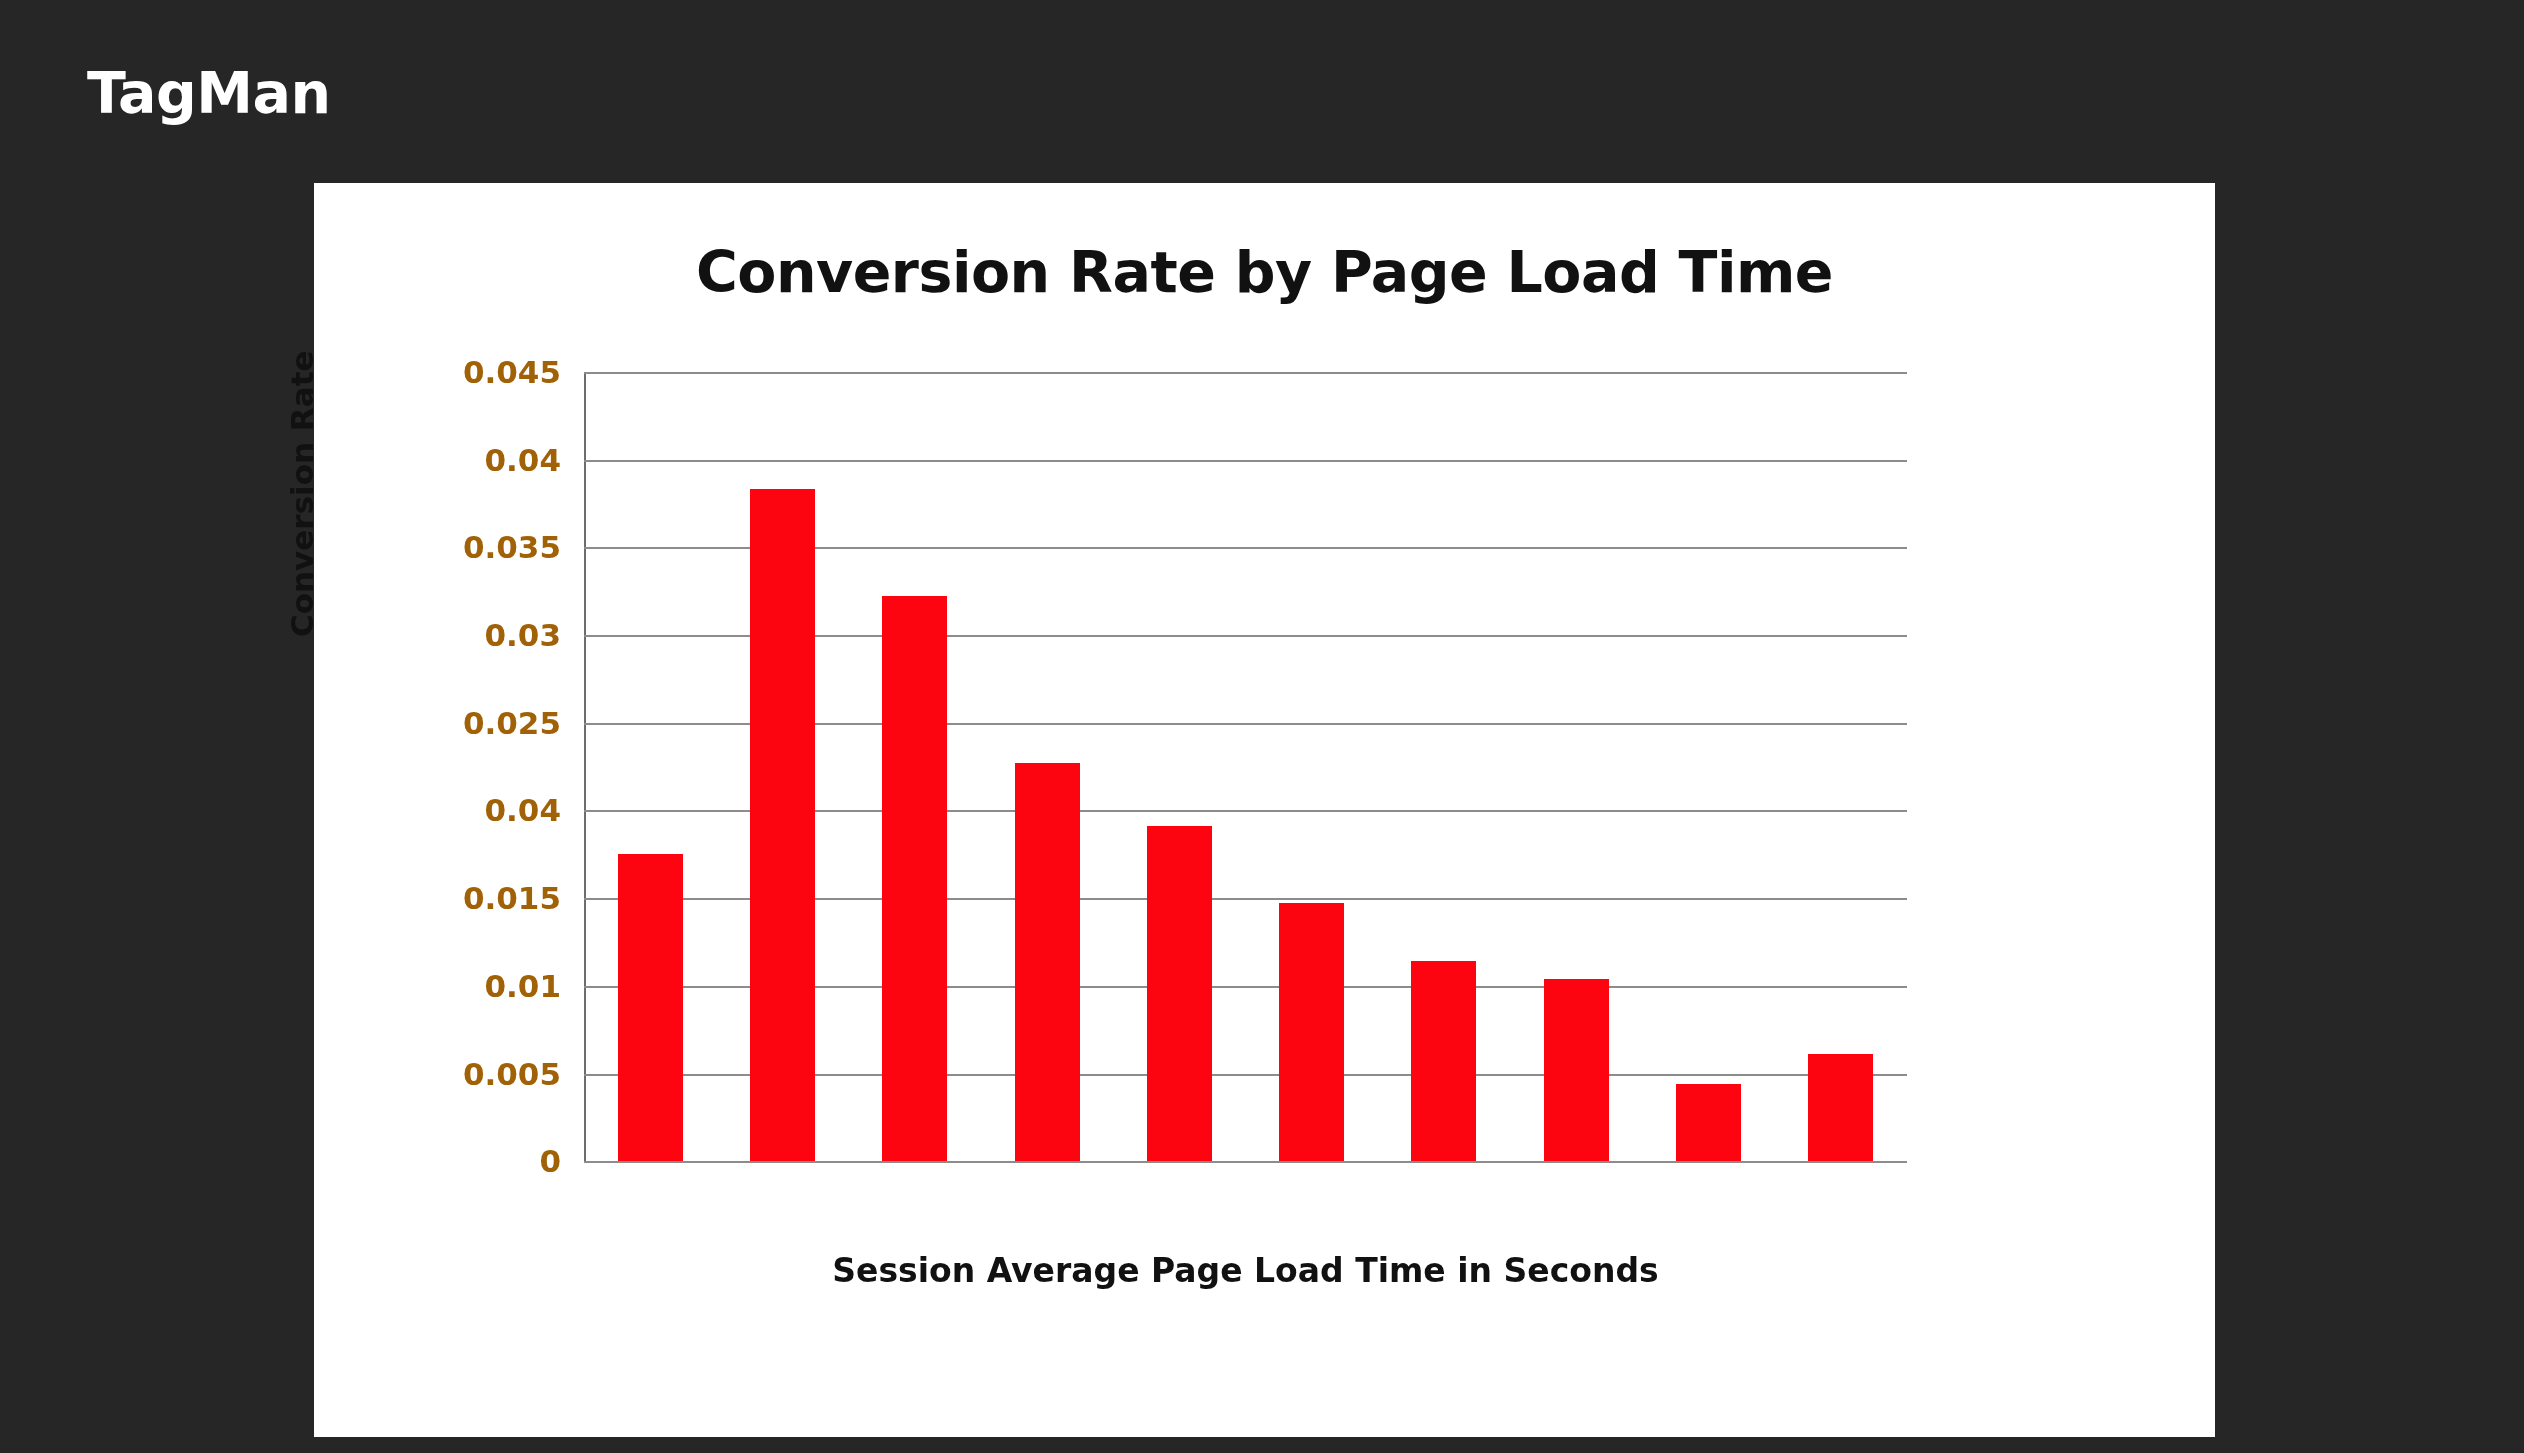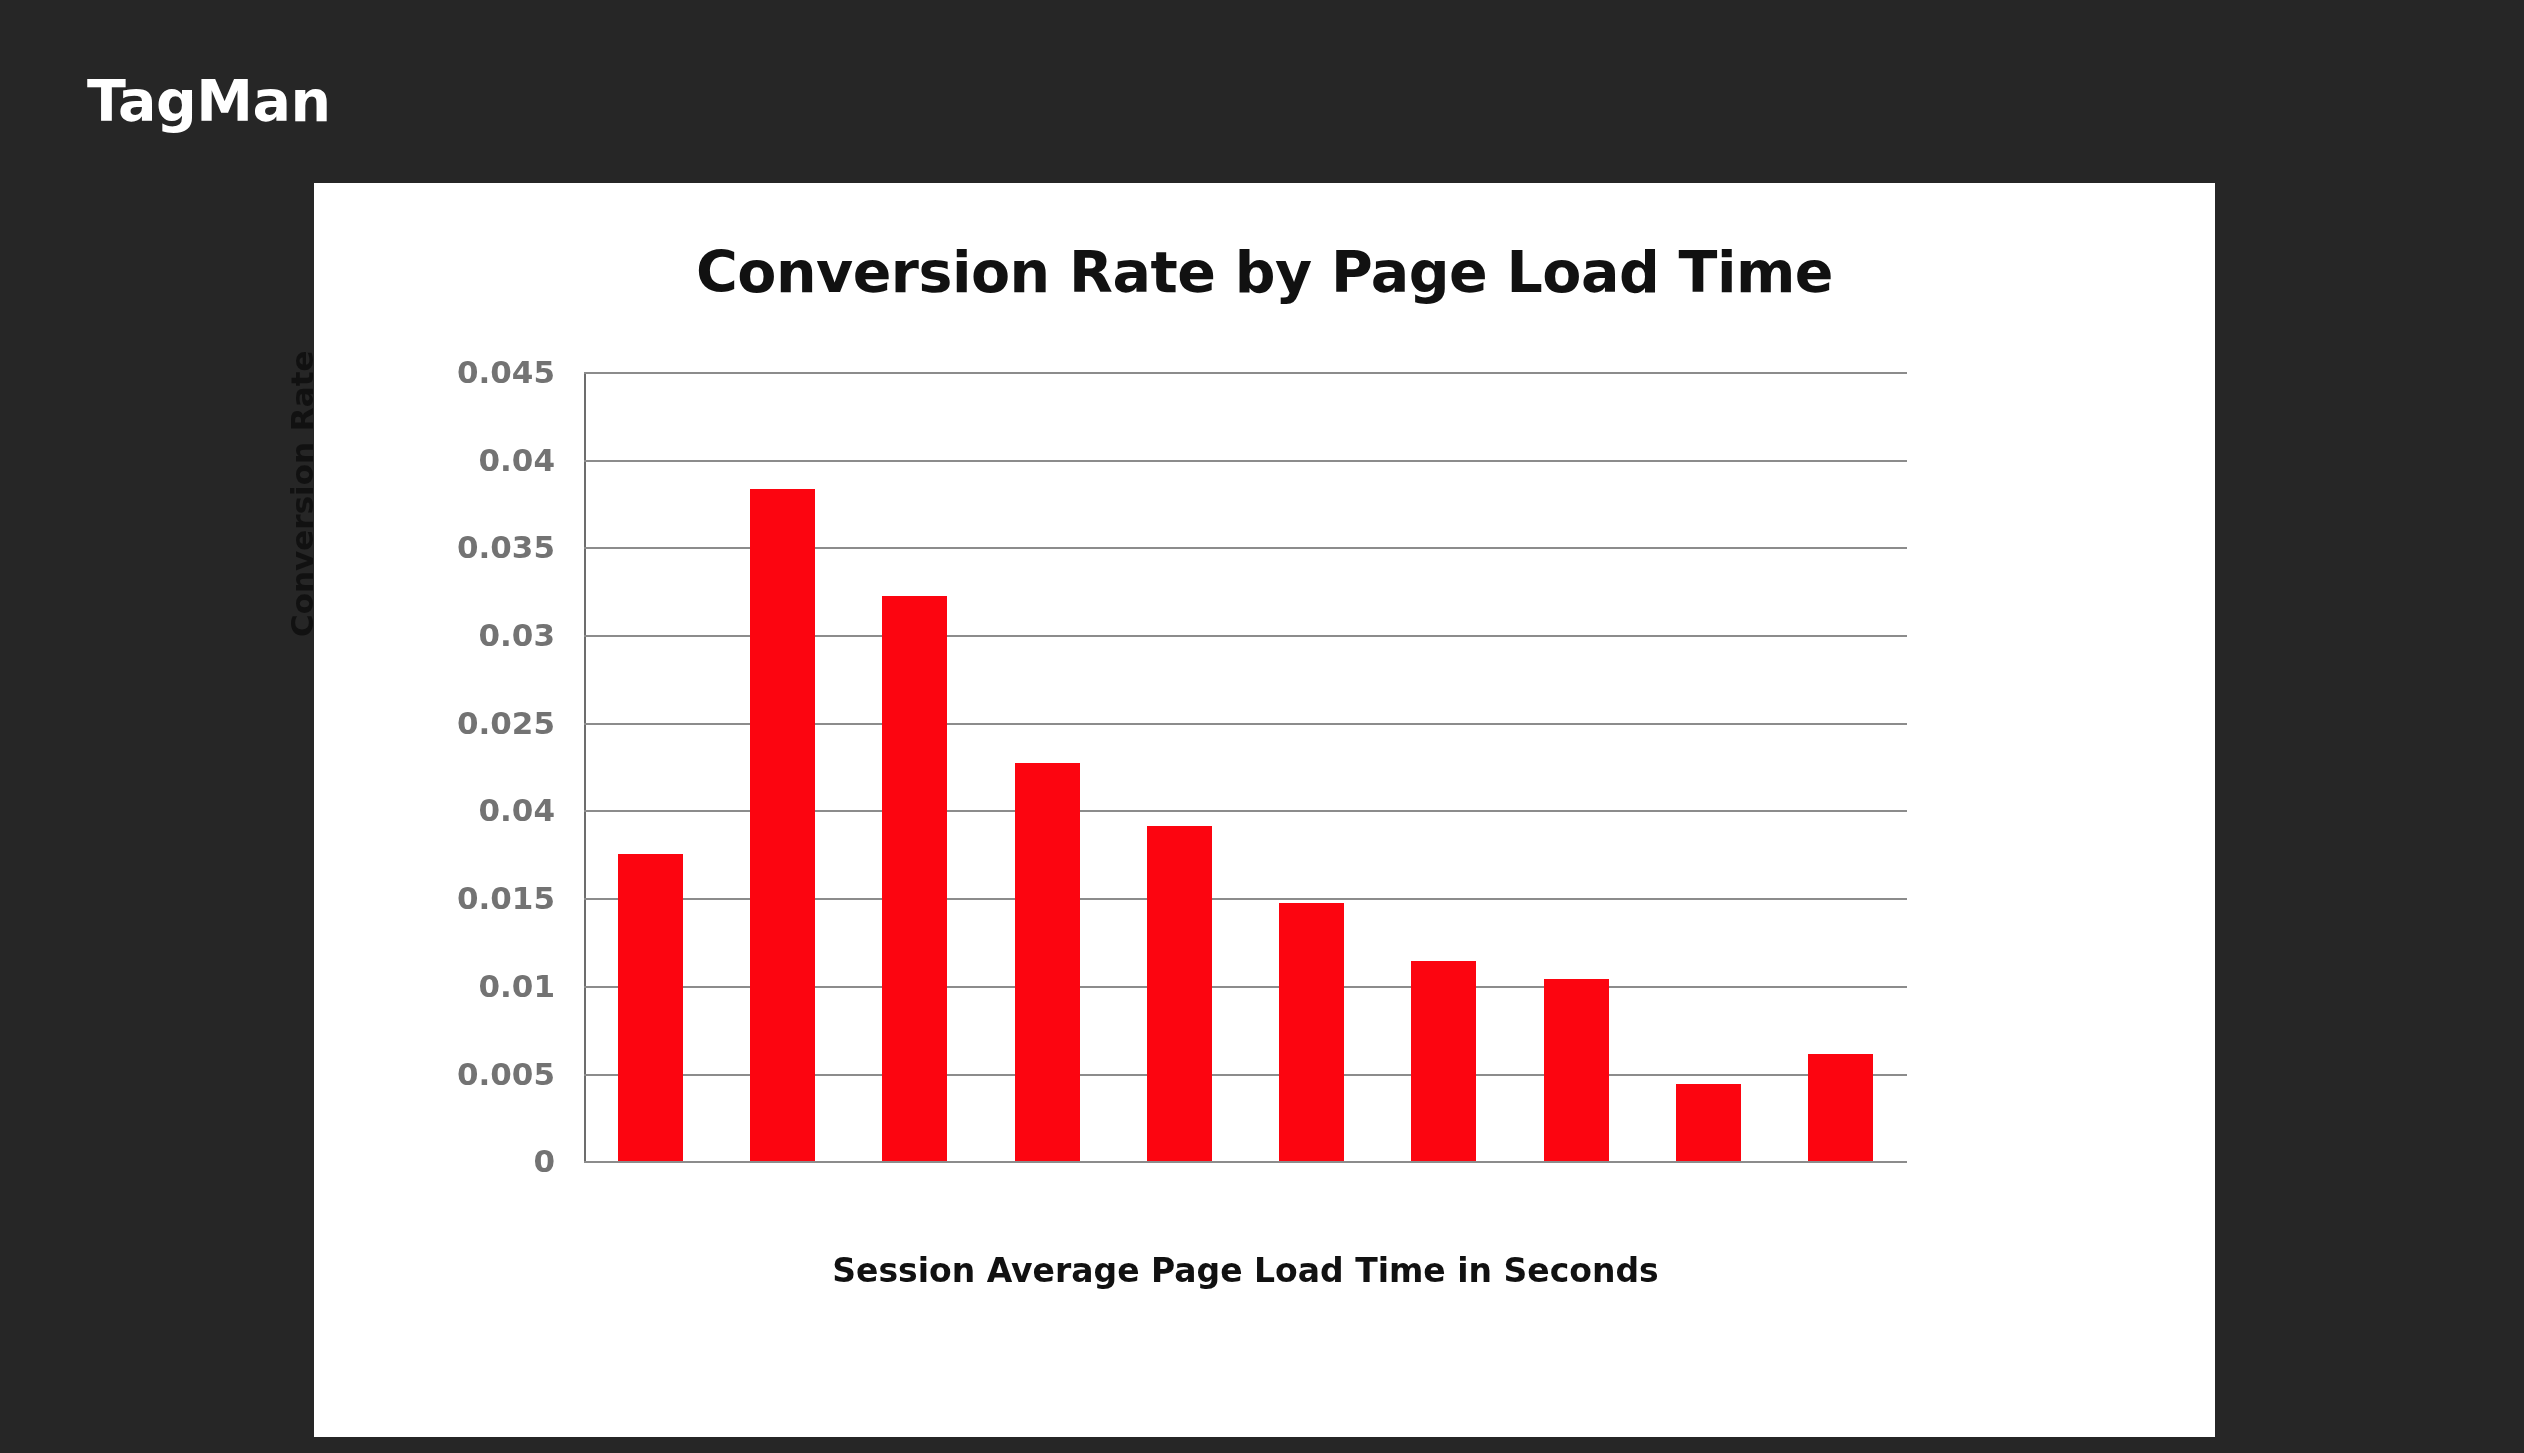--- a/index.html
+++ b/index.html
@@ -16,21 +16,21 @@
   .slide {
     position: relative;
     width: 2585px;
     height: 1454px;
     background: #262626;
   }
 
   .brand-title {
     position: absolute;
     left: 87px;
-    top: 68px;
+    top: 60px;
     font-size: 57px;
     font-weight: bold;
     color: #ffffff;
     letter-spacing: -0.5px;
     font-family: "DejaVu Sans", sans-serif;
   }
 
   .chart-card {
     position: absolute;
     left: 314px;
@@ -74,25 +74,25 @@
     position: absolute;
     left: 0;
     top: 0;
     width: 2px;
     height: 100%;
     background: #6d6d6d;
   }
 
   .ytick-label {
     position: absolute;
-    right: 14px;
+    right: 8px;
     text-align: right;
     font-size: 31px;
     font-weight: bold;
-    color: #737373;
+    color: #a16207;
     font-family: "DejaVu Sans", sans-serif;
     transform: translateY(-50%);
     white-space: nowrap;
   }
   .ytick-wrap {
     position: absolute;
     left: 151px;
     top: 189px;
     width: 104px;
     height: 789px;

